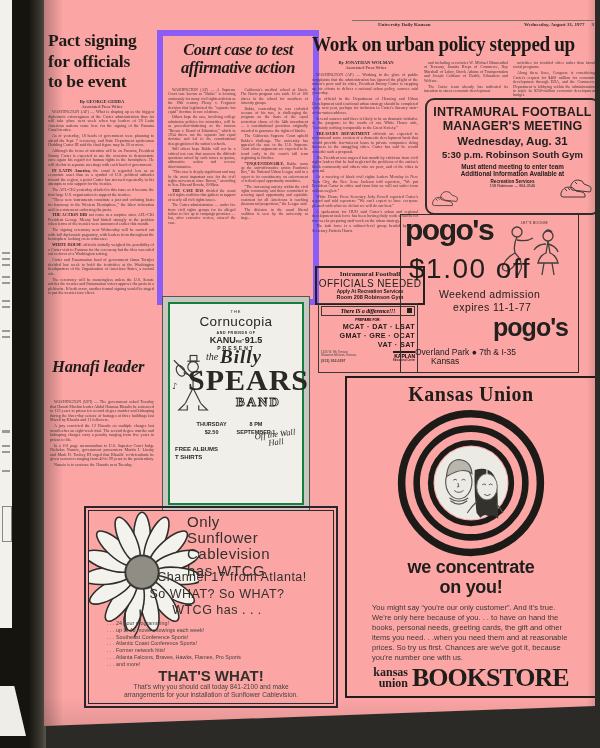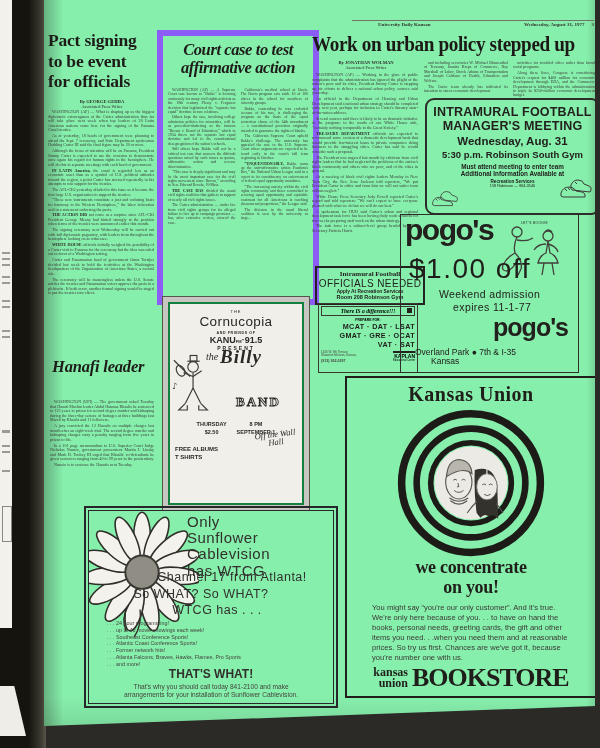--- a/index.html
+++ b/index.html
@@ -6,21 +6,21 @@
   body{width:600px;height:748px;position:relative;overflow:hidden;background:#2b2a27;font-family:"Liberation Sans",sans-serif;}
 
   
   .gutter{position:absolute;left:0;top:0;width:46px;height:748px;background:linear-gradient(90deg,#15140f 0 62%,#3a382f 88%,#57544a 100%);}
   .left-strip{position:absolute;left:0;top:0;width:12px;height:628px;background:#f2f1ec;}
   .frag{position:absolute;left:2px;width:8px;height:1.6px;background:#9b9a92;}
   .frag-box{position:absolute;left:2px;top:506px;width:8px;height:34px;border:1px solid #8a897f;}
   .bl-wedge{position:absolute;left:0;top:686px;width:26px;height:50px;background:#eeede8;clip-path:polygon(0 0,55% 0,100% 100%,0 100%);}
 
   
-  .page{position:absolute;left:44px;top:0;width:551px;height:726px;background:#86efac;clip-path:polygon(0 0,100% 0,100% calc(100% - 20px),0 100%);}
+  .page{position:absolute;left:44px;top:0;width:551px;height:726px;background:#fca5a5;clip-path:polygon(0 0,100% 0,100% calc(100% - 20px),0 100%);}
   .page::before{content:"";position:absolute;inset:0;pointer-events:none;
     background:linear-gradient(90deg,rgba(20,18,10,.28),rgba(0,0,0,0) 3.5%),linear-gradient(270deg,rgba(20,18,10,.12),rgba(0,0,0,0) 1.5%),linear-gradient(0deg,rgba(20,18,10,.10),rgba(0,0,0,0) 4%);}
 
   
   .masthead{position:absolute;left:308px;top:20px;width:242px;border-top:1px solid #75746c;padding-top:1px;display:flex;justify-content:space-between;font-family:"Liberation Serif",serif;font-size:5px;font-weight:bold;color:#35342f;}
   .mh-name{margin-left:26px;}
   .mh-page{margin-left:7px;}
 
   
   .bodycol{overflow:hidden;}
@@ -100,21 +100,21 @@
   .pog-adm{position:absolute;left:38px;top:73px;font-size:10.5px;letter-spacing:.4px;}
   .pog-exp{position:absolute;left:52px;top:86px;font-size:10.5px;letter-spacing:.4px;}
   .pog-bottom{position:absolute;right:10px;top:98px;font-weight:800;font-size:25px;letter-spacing:-1px;}
   .pog-loc1{position:absolute;left:14px;top:132px;font-size:8.5px;}
   .pog-loc2{position:absolute;left:30px;top:141px;font-size:8.5px;}
 
   
   .ad-ku{position:absolute;left:301px;top:376px;width:252px;height:322px;border:2.5px solid #1f1e1a;box-sizing:border-box;color:#1f1e1a;}
   .ku-title{margin-top:5px;text-align:center;font-family:"Liberation Serif",serif;font-weight:bold;font-size:20px;letter-spacing:.5px;}
   .ku-rings{display:block;margin:2px auto 0;width:150px;height:150px;}
-  .ku-s{ text-align:center;font-family:Liberation Serif, serif;font-weight:bold;font-size:18px;line-height:1.1;letter-spacing:-.3px;}
+  .ku-s{ text-align:center;font-family:Liberation Sans, sans-serif;font-weight:bold;font-size:18px;line-height:1.1;letter-spacing:-.3px;}
   .ku-body{margin:5px auto 0;width:198px;font-size:7.6px;line-height:1.32;color:#3a3934;}
   .ku-logo{position:absolute;left:0;right:0;bottom:3px;display:flex;align-items:center;justify-content:center;gap:4px;}
   .ku-lk{font-family:"Liberation Serif",serif;font-weight:bold;font-size:12px;line-height:.92;text-align:right;}
   .ku-lb{font-family:"Liberation Serif",serif;font-weight:bold;font-size:26px;letter-spacing:-1px;}
 
   
   .ad-corn{position:absolute;left:118px;top:296px;width:148px;height:215px;background:#c7c6c0;border:1px solid #55544e;padding:5px;box-sizing:border-box;}
   .corn-in{width:100%;height:100%;background:#f0efea;border:2px solid #15803d;position:relative;text-align:center;color:#2a2925;box-sizing:border-box;}
   .corn-the{margin-top:5px;font-size:4px;letter-spacing:1px;}
   .corn-name{font-size:13.5px;font-weight:500;letter-spacing:.4px;}
@@ -131,25 +131,25 @@
   .corn-when{position:absolute;left:0;right:0;top:116px;display:flex;justify-content:center;gap:10px;font-weight:800;font-size:5.5px;line-height:1.5;}
   .corn-free{position:absolute;left:5px;top:142px;text-align:left;font-weight:800;font-size:6px;line-height:1.25;}
   .corn-venue{position:absolute;right:6px;top:126px;font-family:"Liberation Serif",serif;font-style:italic;font-size:8.5px;line-height:.95;transform:rotate(-7deg);}
 
   
   .ad-sun{position:absolute;left:40px;top:506px;width:254px;height:202px;border:2px solid #27262a;padding:2px;box-sizing:border-box;}
   .sun-in{width:100%;height:100%;border:1px solid #27262a;position:relative;color:#31302c;box-sizing:border-box;}
   .sun-flower{position:absolute;left:0;top:0;width:110px;height:142px;}
   .sun-lines{position:absolute;left:98px;top:3px;font-size:15px;line-height:1.08;letter-spacing:.5px;}
   .sun-channel{position:absolute;left:40px;top:59px;width:206px;text-align:center;font-size:12.5px;letter-spacing:.5px;}
-  .sun-sowhat{position:absolute;left:4px;top:76px;width:216px;text-align:center;font-size:12.5px;letter-spacing:.5px;}
+  .sun-sowhat{position:absolute;left:20px;top:76px;width:216px;text-align:center;font-size:12.5px;letter-spacing:.5px;}
   .sun-has{position:absolute;left:20px;top:92px;width:216px;text-align:center;font-size:12.5px;letter-spacing:.5px;}
   .sun-bullets{position:absolute;left:18px;top:109px;}
   .sun-bullets div{font-size:5.4px;line-height:1.25;color:#45443e;}
-  .sun-thats{position:absolute;left:0;right:0;top:156px;text-align:center;font-weight:800;font-size:12px;}
+  .sun-thats{position:absolute;left:0;right:0;top:156px;text-align:center;font-weight:800;font-size:15px;}
   .sun-c1{position:absolute;left:0;right:0;top:172px;text-align:center;font-size:6.6px;color:#45443e;}
   .sun-c2{position:absolute;left:0;right:0;top:180px;text-align:center;font-size:6.6px;color:#45443e;}
 </style>
 </head>
 <body>
 
 <div class="gutter"></div>
 <div class="left-strip">
   <div class="frag" style="top:252px"></div>
   <div class="frag" style="top:258px"></div>
@@ -171,22 +171,22 @@
 
   <div class="masthead">
     <span class="mh-name">University Daily Kansan</span>
     <span>
       <span>Wednesday, August 31, 1977</span><span class="mh-page">3</span>
     </span>
   </div>
 
   <h1 class="pact-hl" style="margin:0;">
     <span>Pact signing</span>
+    <span>for officials</span>
     <span>to be event</span>
-    <span>for officials</span>
   </h1>
   <div class="byline pact-by">
     <div class="b1">By GEORGE GEDDA</div>
     <div class="b2">Associated Press Writer</div>
   </div>
   <div class="bodycol pact-body">
 
   <p><b></b><span>WASHINGTON (AP) — What is shaping up as the biggest diplomatic extravaganza of the Carter administration thus far will take place next week when top leaders of 20 Latin American nations come here for the signing of the Panama Canal treaties.</span></p>
       <p><b></b><span>As of yesterday, 18 heads of government were planning to attend the Sept. 7 ceremony, and State Department spokesman Hodding Carter III said the final figure may be 20 or more.</span></p>
       <p><b></b><span>Although the focus of attention will be on Panama, President Jimmy Carter is expected to use the occasion to demonstrate once again his regard for human rights in the hemisphere. He will do this in separate meetings with each head of government.</span></p>
@@ -401,20 +401,21 @@
             <ellipse cx="9" cy="17" rx="4" ry="6" transform="rotate(-30 9 17)"></ellipse>
             <path d="M2 6 l17 17"></path>
             <path d="M22 35 l-8 16 m8 -16 l8 16"></path>
             <path d="M14 51 l-7 7 h9 v-5"></path>
             <path d="M30 51 l7 7 h-9 v-5"></path>
             <text x="0" y="36" font-size="9" fill="#3a3934" stroke="none" font-family="DejaVu Sans">♪</text>
           </g>
         </svg>
         <span class="band-the">the</span>
         <span class="band-first">Billy</span>
+        <span class="band-last">SPEARS</span>
         <span class="band-word">BAND</span>
       </div>
       <div class="corn-when">
         <div>
             <div>THURSDAY</div>
             <div>$2.50</div>
           </div>
         <div>
             <div>8 PM</div>
             <div>SEPTEMBER 1</div>

